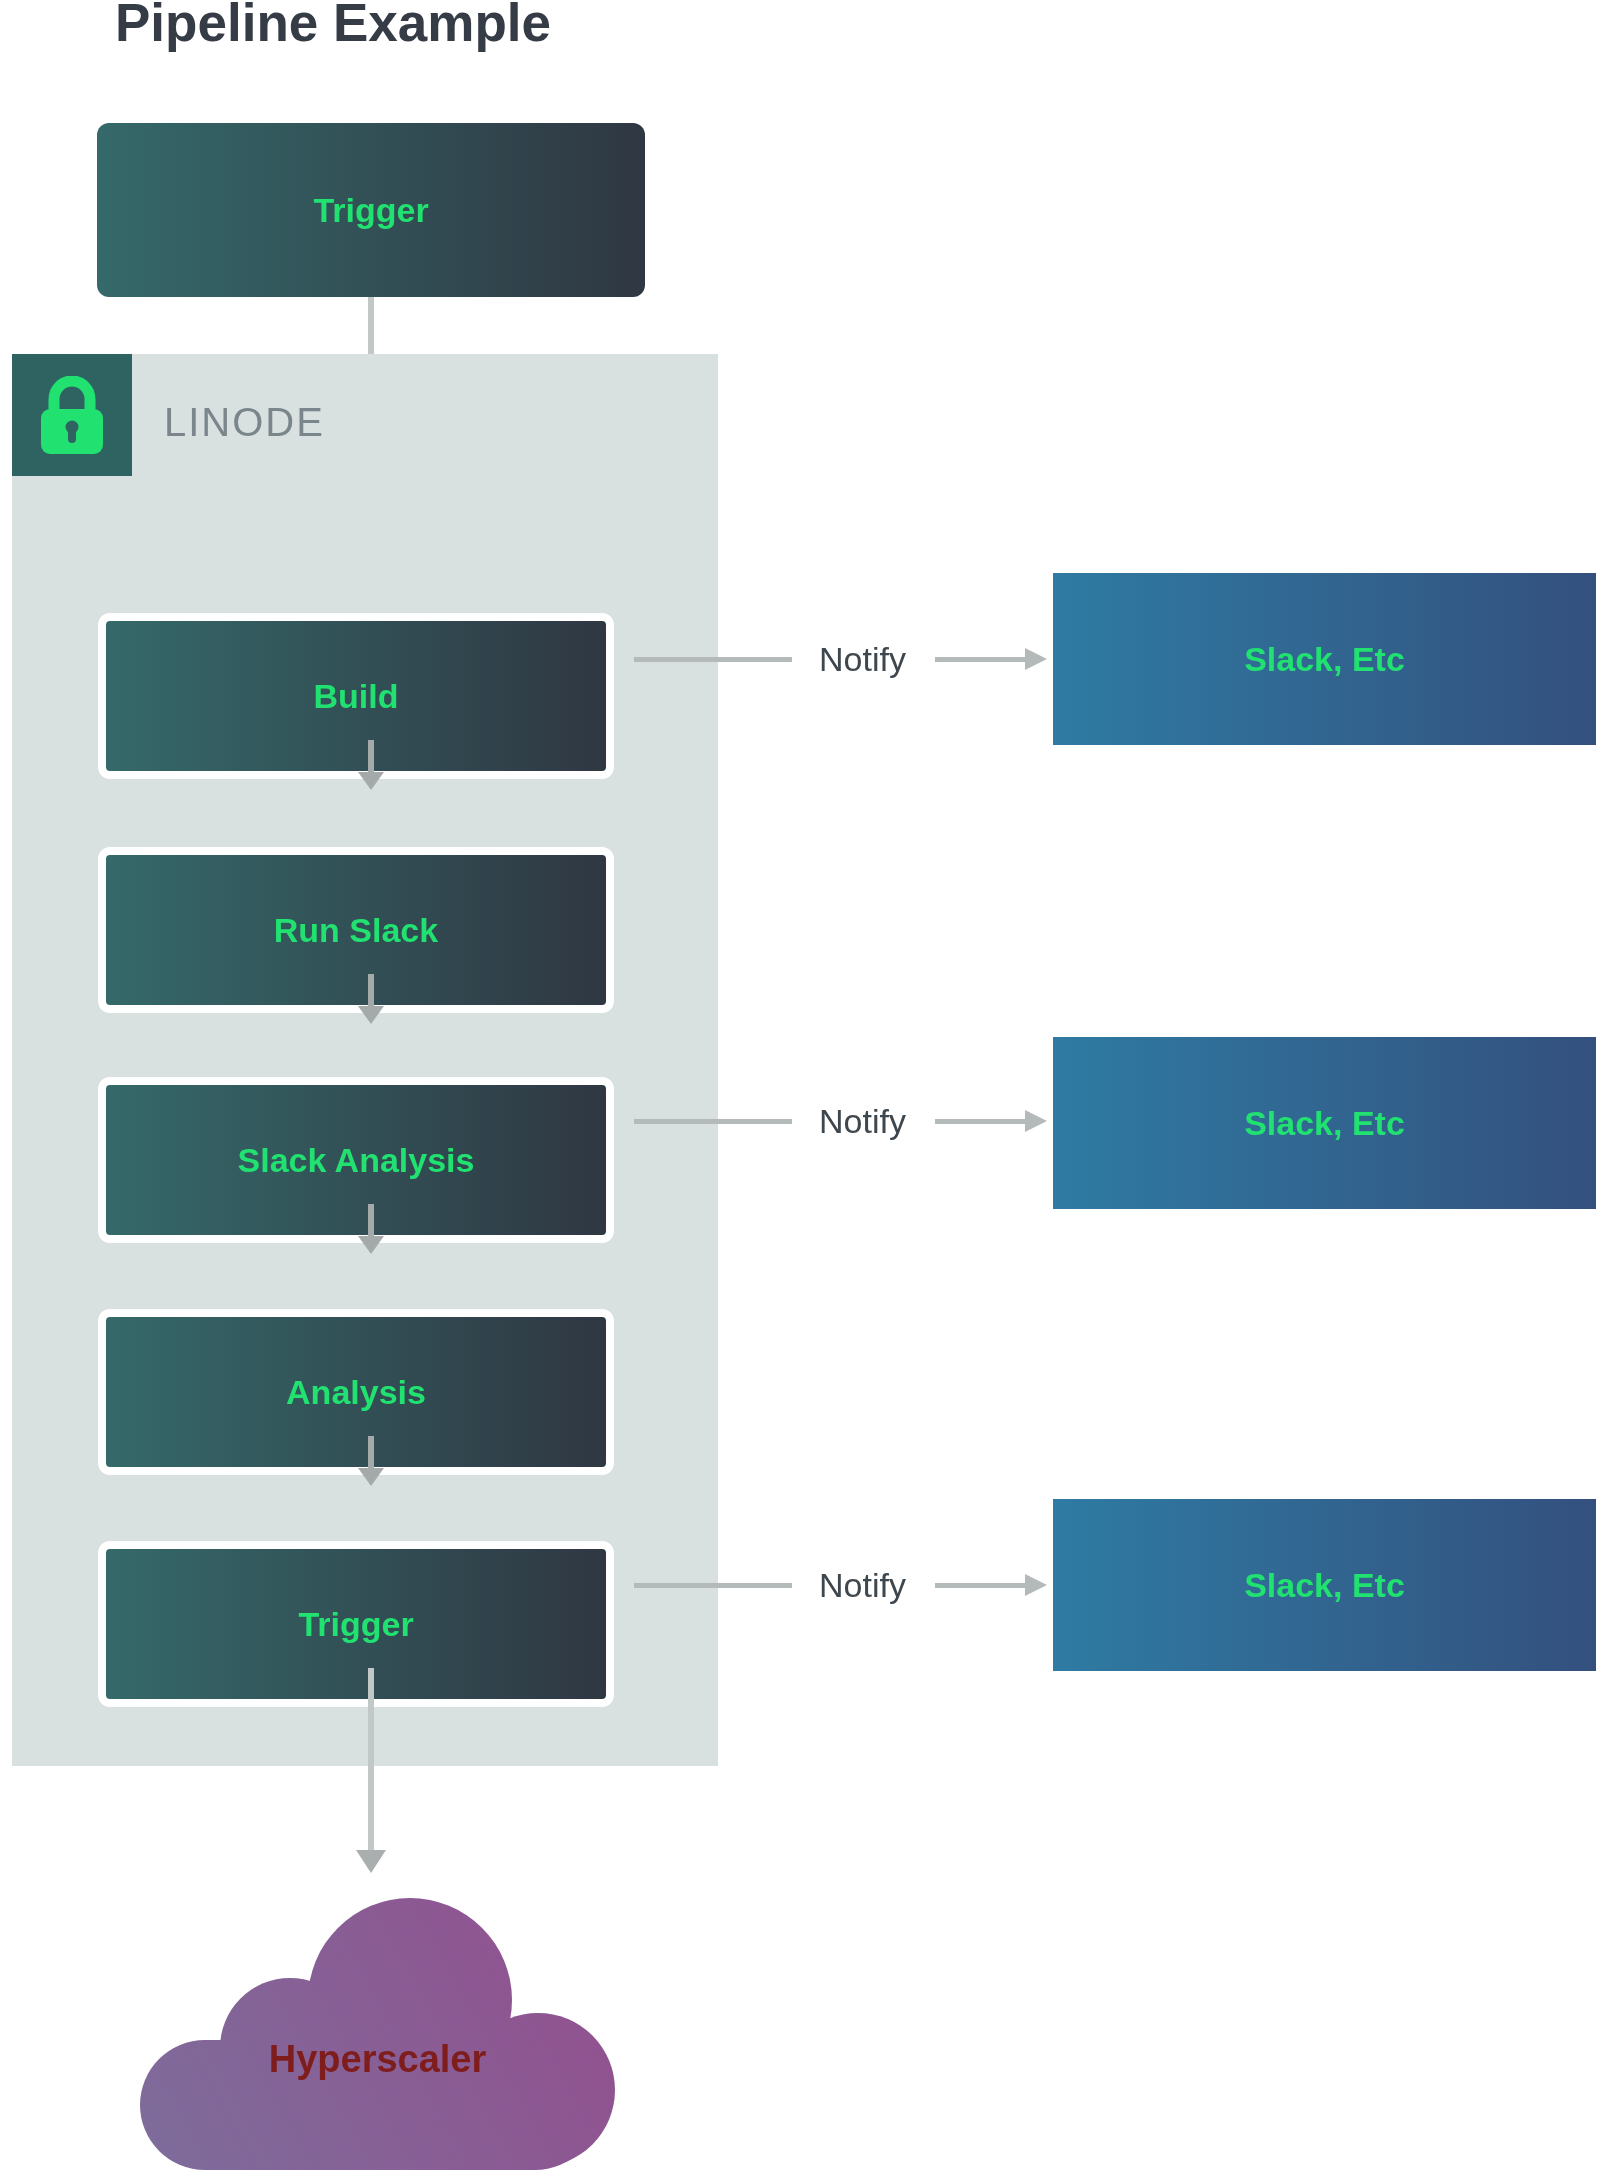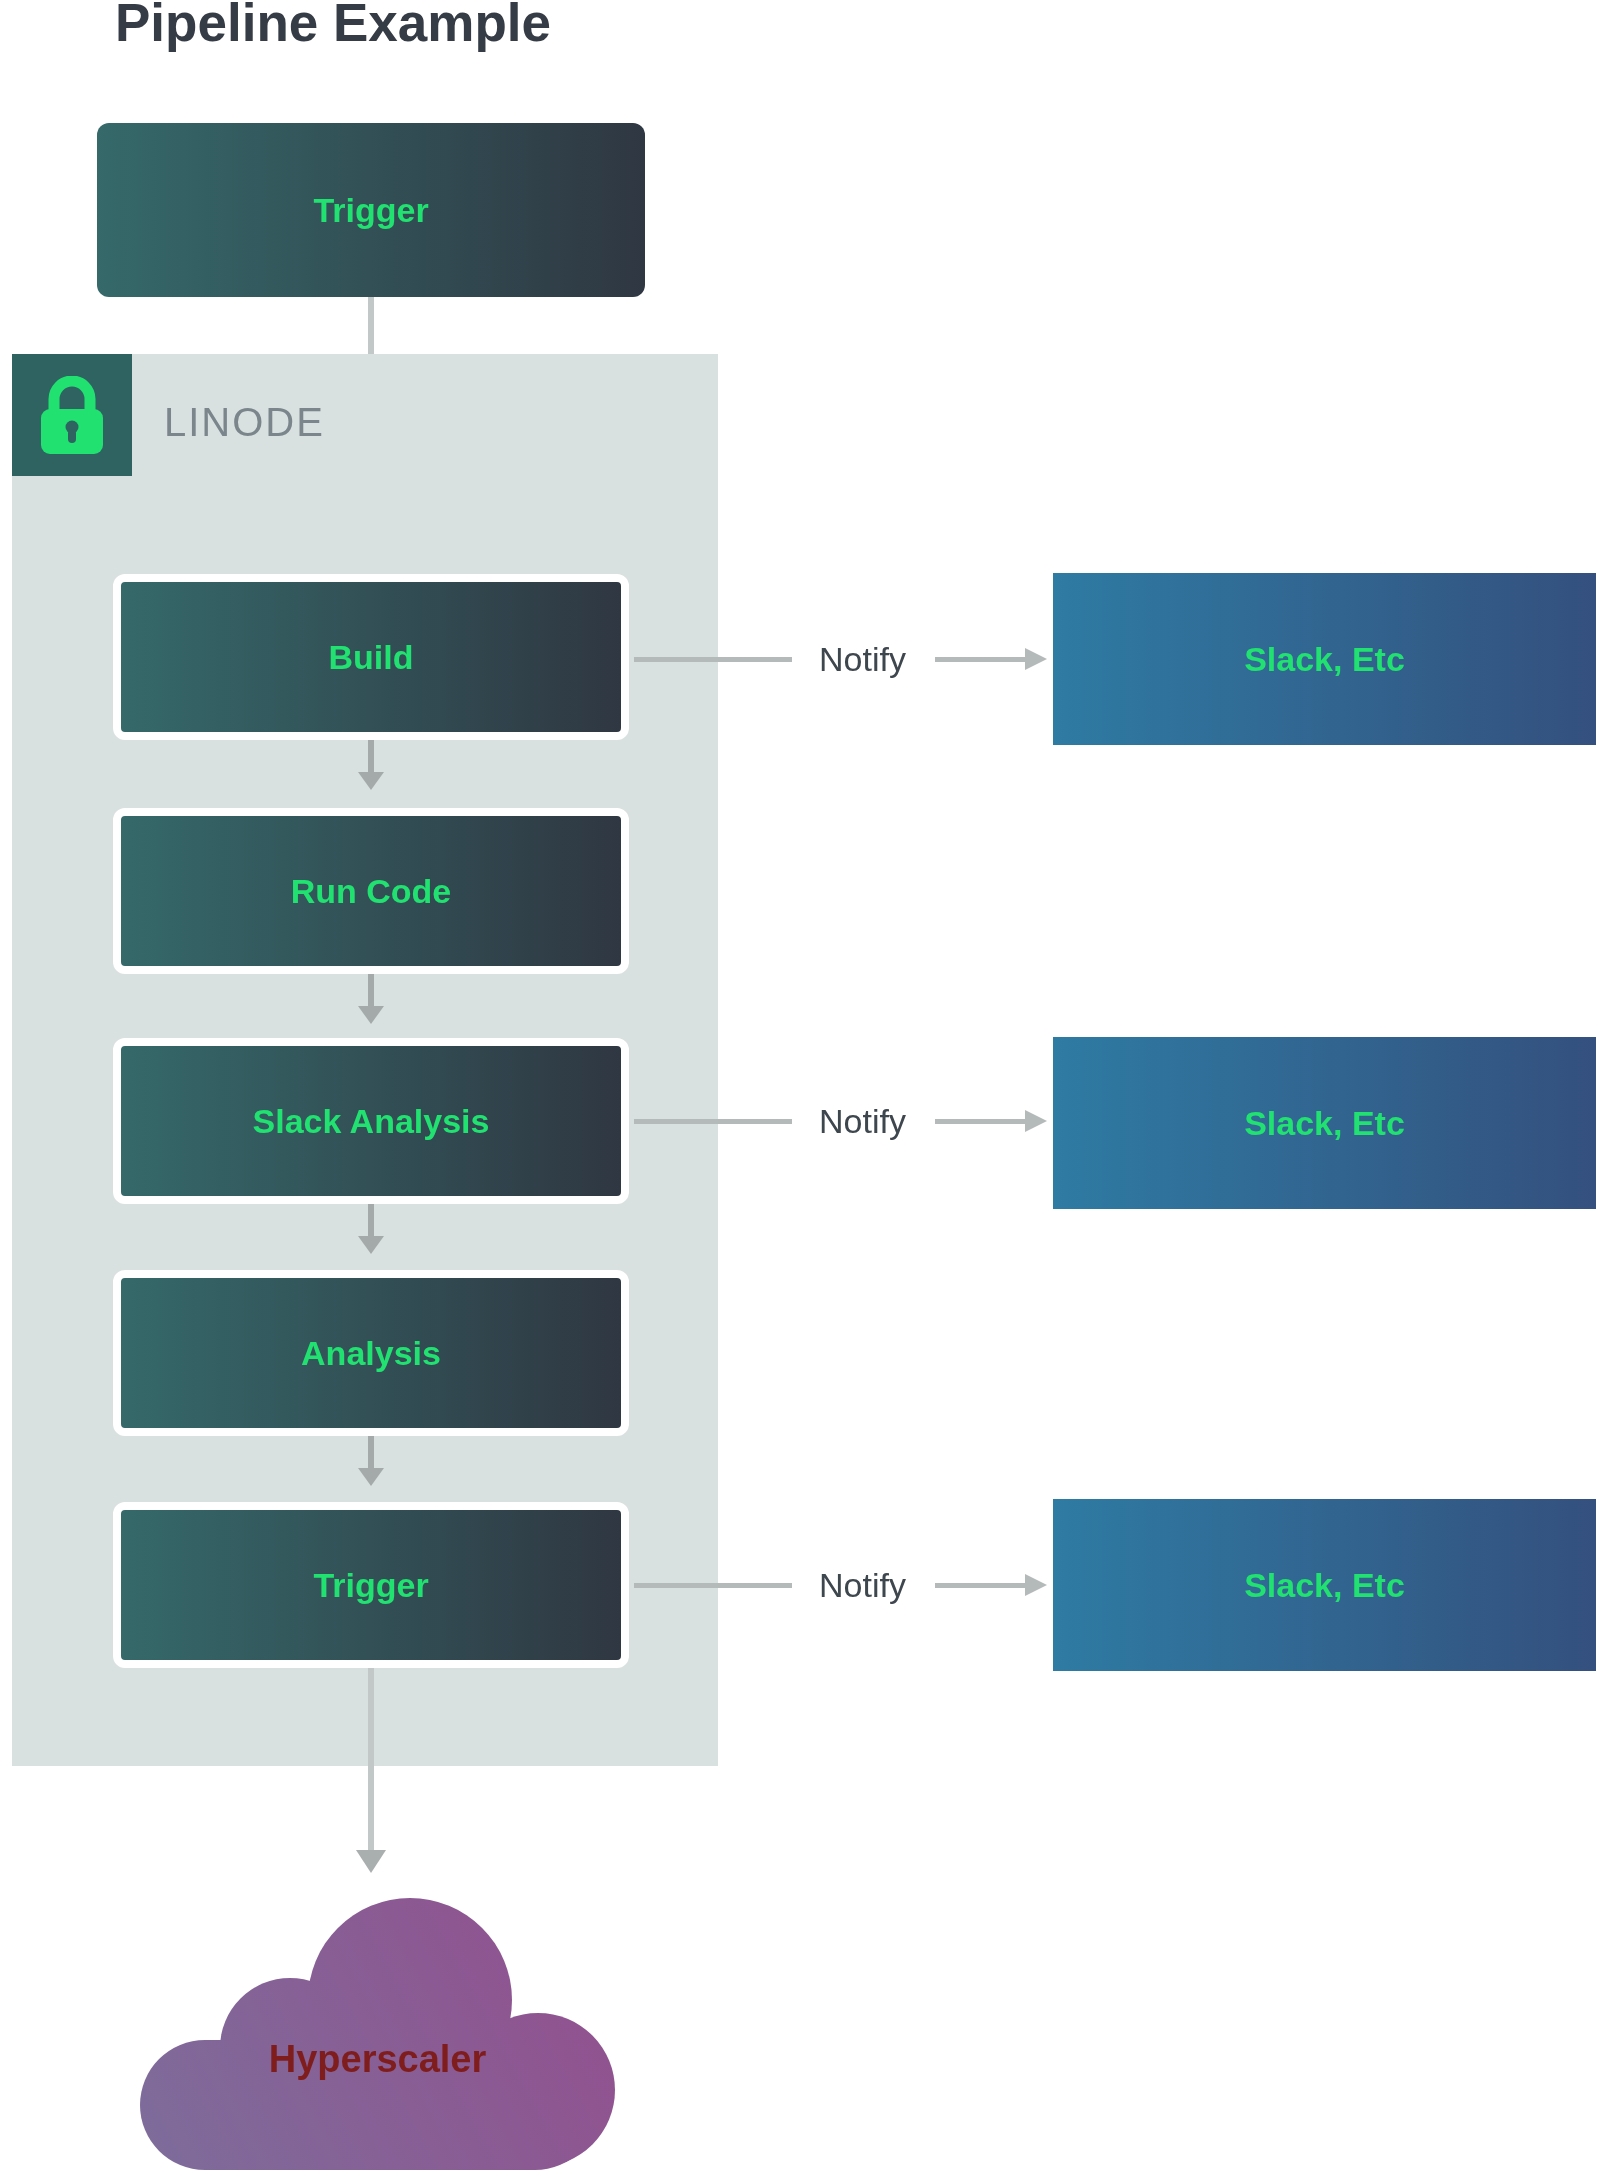--- a/index.html
+++ b/index.html
@@ -18,21 +18,21 @@
 
   
   .linode-container{position:absolute;left:12px;top:354px;width:706px;height:1412px;
                     background:#D9E1E0;}
   .lock-badge{position:absolute;left:12px;top:354px;width:120px;height:122px;
               background:#2E6361;display:flex;align-items:center;justify-content:center;}
   .linode-label{position:absolute;left:164px;top:400px;font-size:40px;color:#7B868C;
                 letter-spacing:2px;}
 
   
-  .stage{left:113px;width:500px;height:150px;border:8px solid #ffffff;}
+  .stage{left:98px;width:500px;height:150px;border:8px solid #ffffff;margin-top:39px;}
 
   
   .slack{position:absolute;left:1053px;width:543px;height:172px;
          display:flex;align-items:center;justify-content:center;
          background:linear-gradient(90deg,#2E7BA3 0%,#34507E 100%);}
   .slack span{color:#21E170;font-size:34px;font-weight:700;}
 
   
   .vline{position:absolute;width:6px;background:#C2C7C7;}
   .vline.mid{background:#A4AAAA;}
@@ -75,21 +75,21 @@
       <circle cx="31" cy="51" r="6.5" fill="#2E6361"></circle>
       <rect x="27" y="53" width="8" height="14" rx="4" fill="#2E6361"></rect>
     </svg>
   </div>
   <div class="linode-label">LINODE</div>
 
   <div class="stagebox stage" style="top:574px">
     <span>Build</span>
   </div>
   <div class="stagebox stage" style="top:808px">
-    <span>Run Code</span>
+    <span>Run Slack</span>
   </div>
   <div class="stagebox stage" style="top:1038px">
     <span>Slack Analysis</span>
   </div>
   <div class="stagebox stage" style="top:1270px">
     <span>Analysis</span>
   </div>
   <div class="stagebox stage" style="top:1502px">
     <span>Trigger</span>
   </div>

